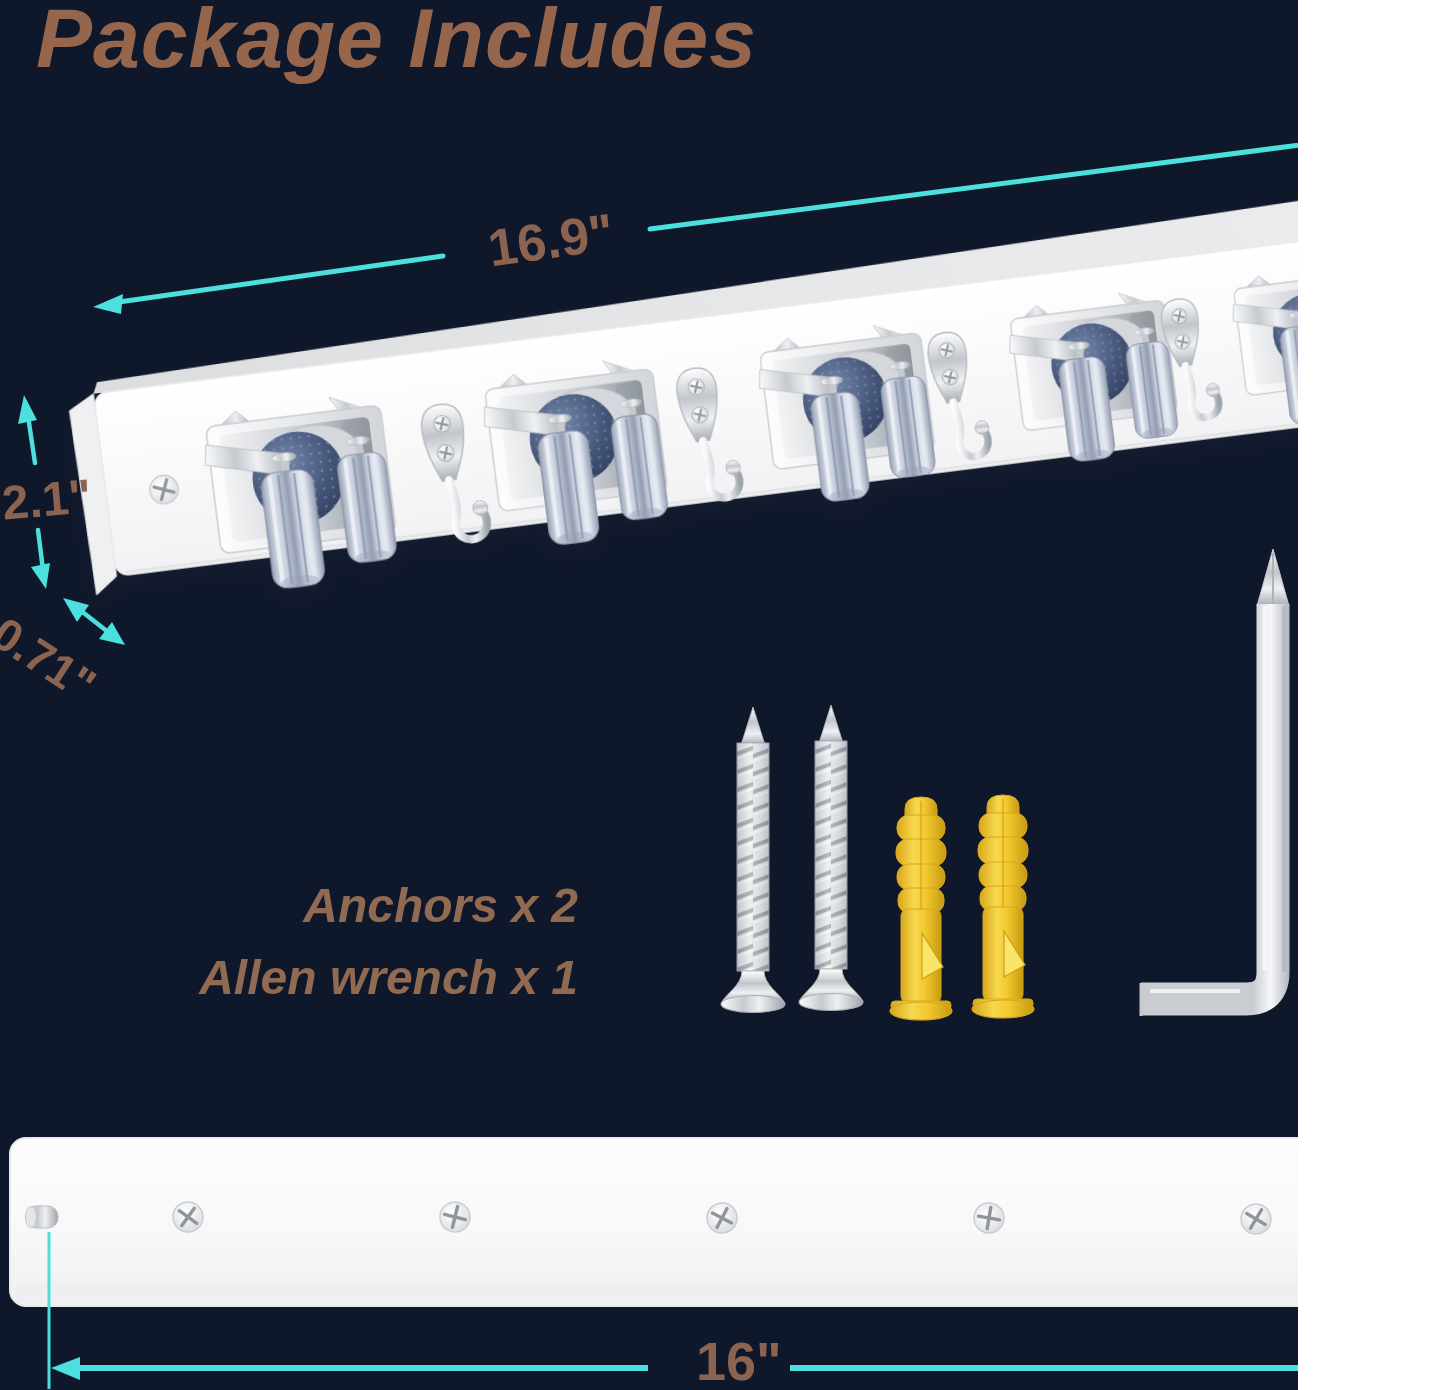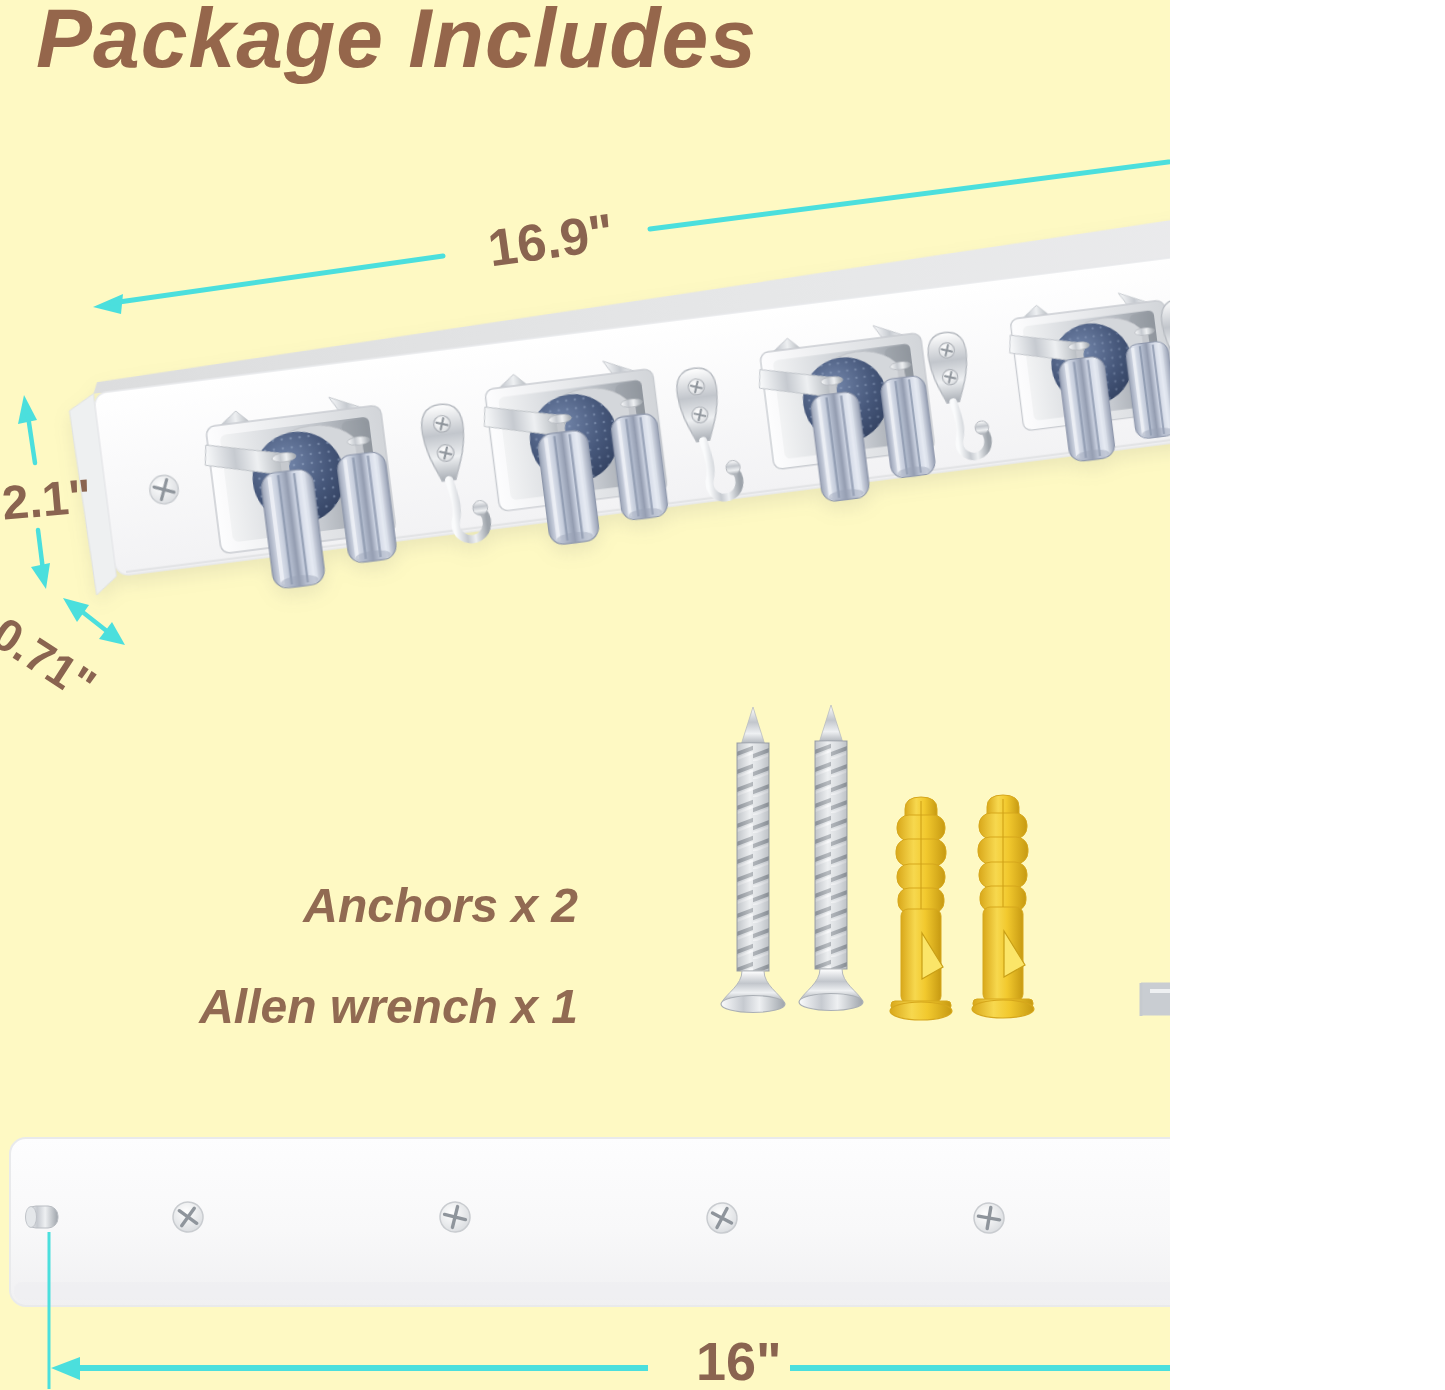--- a/index.html
+++ b/index.html
@@ -1,35 +1,35 @@
 <!DOCTYPE html>
 <html><head>
 <meta charset="utf-8">
 <style>
   html,body{margin:0;padding:0;background:#fff;}
-  .canvas{position:relative;width:1170px;height:1390px;background:#fef9c3;overflow:hidden;
+  .canvas{position:relative;width:1298px;height:1390px;background:#0f172a;overflow:hidden;
           font-family:"Liberation Sans",sans-serif;}
   svg{display:block;}
   #artwork{position:absolute;left:0;top:0;z-index:1;}
   .rack{position:absolute;left:75px;top:335px;z-index:2;
         transform:rotate(-7.2deg);transform-origin:30px 150px;
         filter:drop-shadow(0 8px 9px rgba(70,75,90,0.10));}
   .txt{position:absolute;z-index:3;color:#926950;white-space:nowrap;}
   #title{left:36px;top:-10px;font-size:84px;font-style:italic;font-weight:600;
          letter-spacing:1px;margin:0;color:#95664b;}
   .dim-label{font-weight:600;color:#8a6450;}
   #dim169{left:488px;top:210px;font-size:52px;transform:rotate(-8deg);}
   #dim21{left:2px;top:472px;font-size:48px;transform:rotate(-5deg);}
   #dim071{left:12px;top:606px;font-size:46px;transform:rotate(33deg);transform-origin:left top;}
   #dim16{left:696px;top:1330px;font-size:54px;}
   .hw-label{left:160px;width:418px;text-align:right;font-size:48px;font-style:italic;
             font-weight:600;color:#916a52;}
   #hw1{top:798px;}
   #hw2{top:878px;text-align:right;}
-  #hw3{top:979px;}
+  #hw3{top:950px;}
 </style>
 </head>
 <body>
 
 <div class="canvas">
 
   <svg id="artwork" width="1445" height="1390" viewBox="0 0 1445 1390">
     <defs>
       <linearGradient id="faceG" x1="0" y1="0" x2="0" y2="1">
         <stop offset="0" stop-color="#ffffff"></stop>

